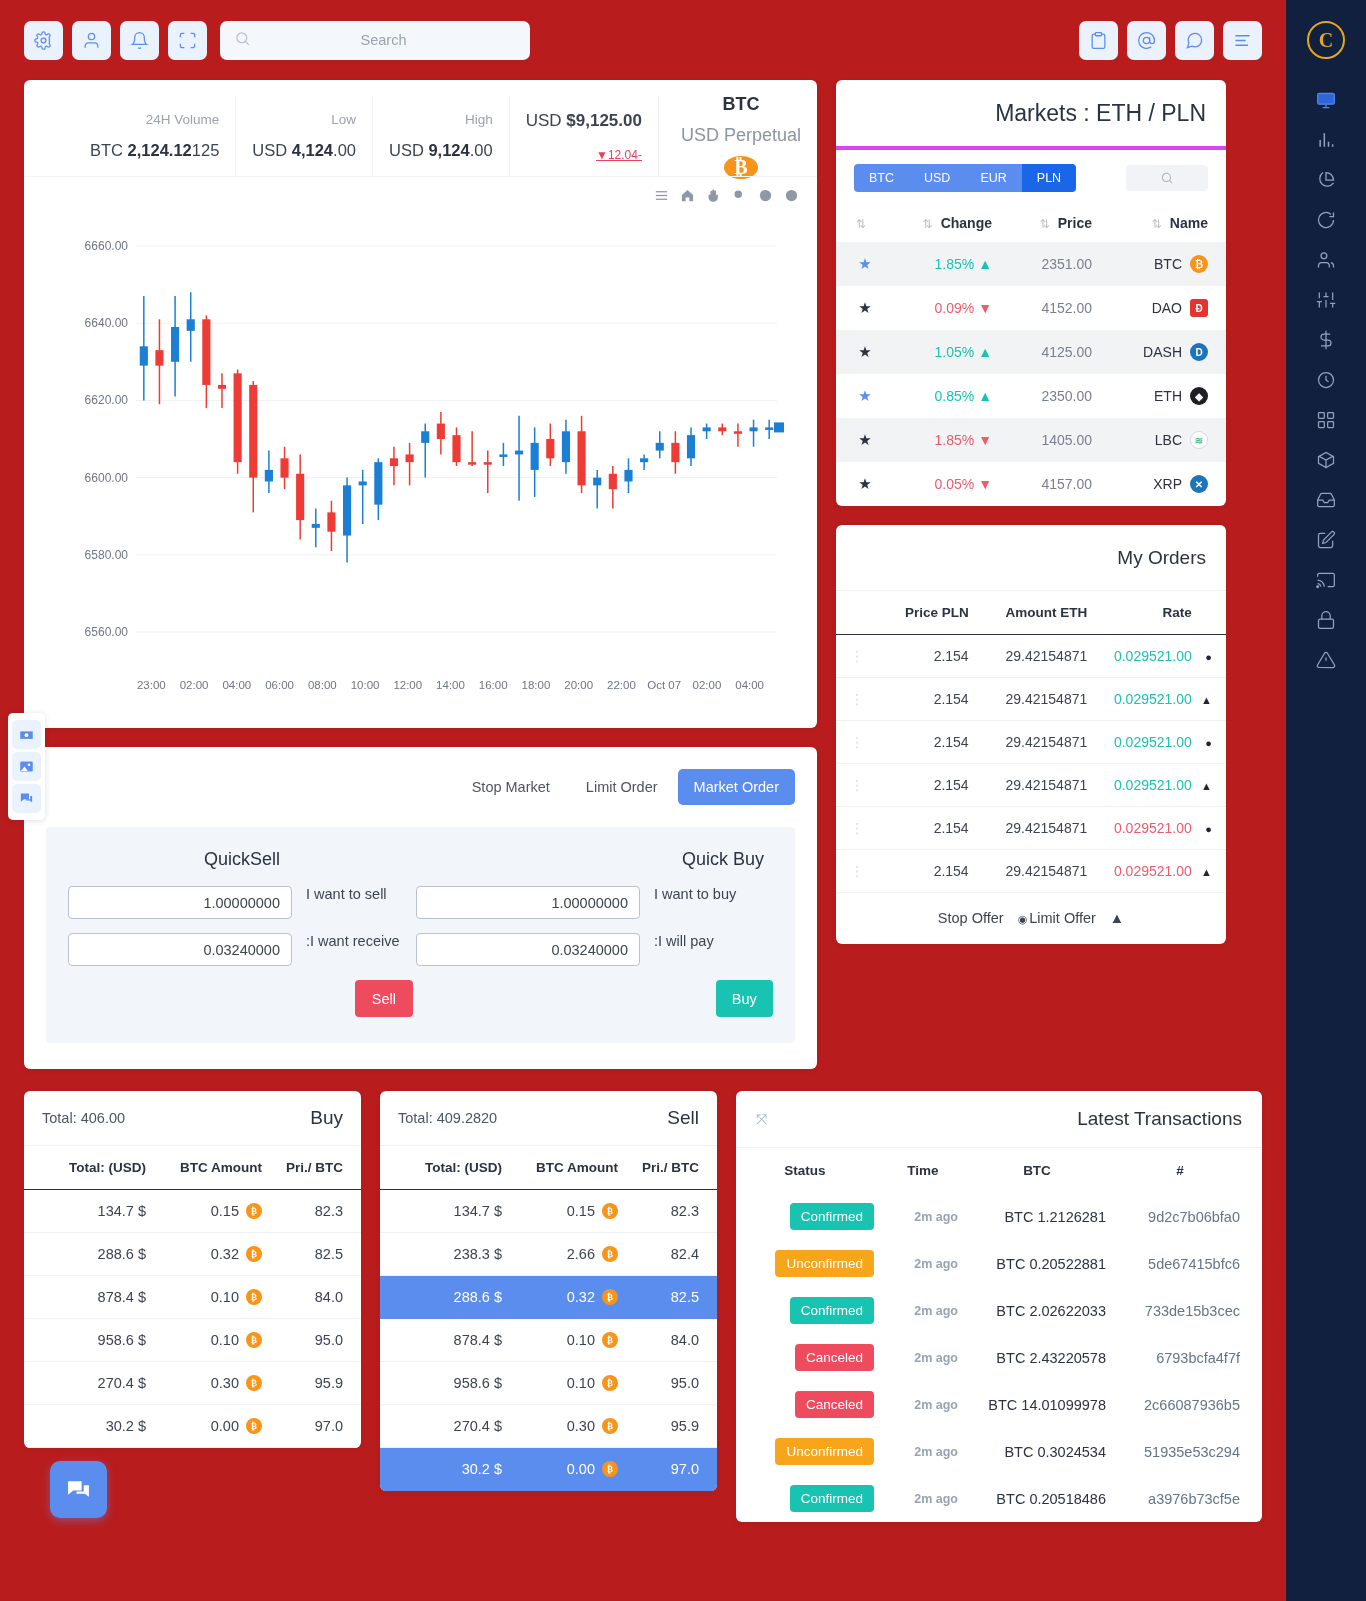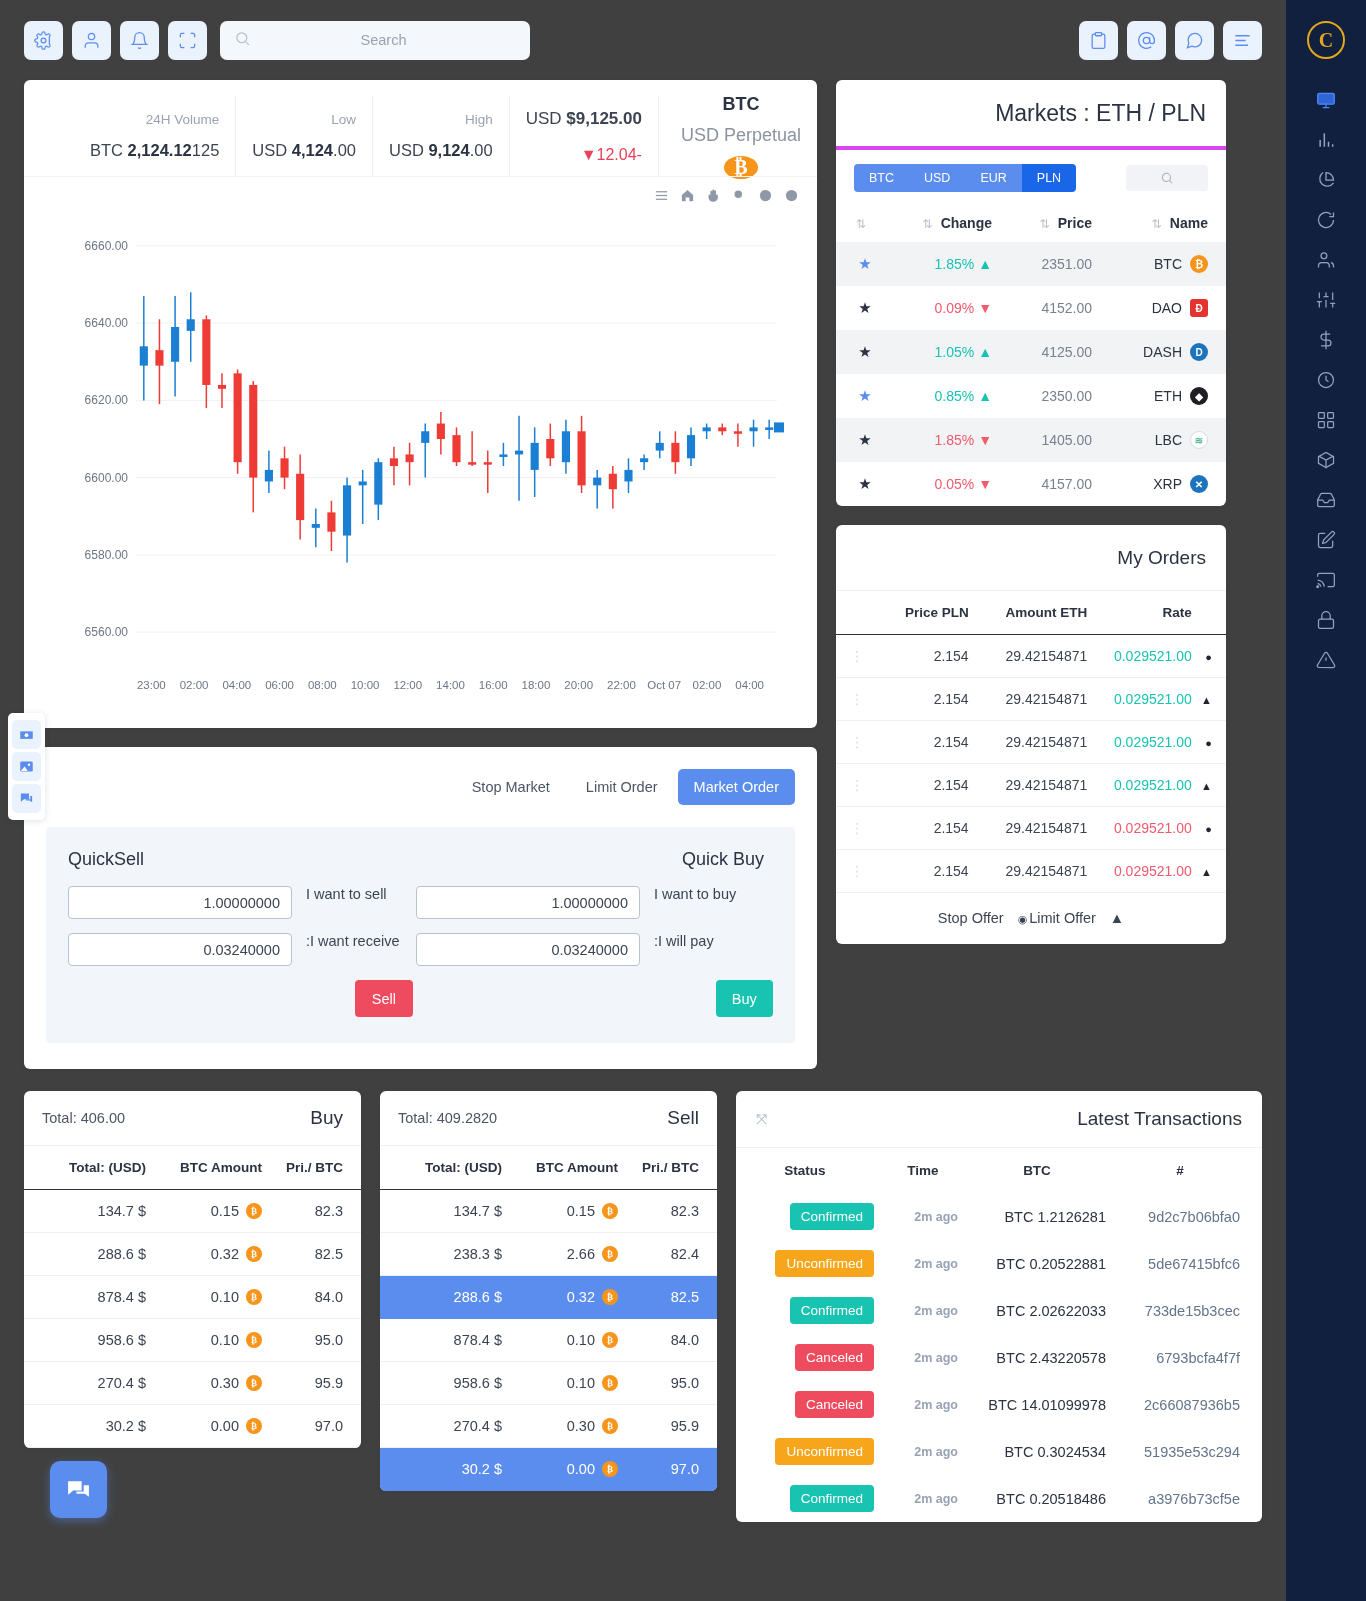--- a/index.html
+++ b/index.html
@@ -5,21 +5,21 @@
   * { box-sizing: border-box; margin: 0; padding: 0; }
   html, body {
     width: 1366px; height: 1601px;
     background: #ffffff;
     font-family: "Liberation Sans", sans-serif;
     overflow: hidden;
   }
   body { position: relative; }
 
   
-  #app { position:absolute; left:0; top:0; width:1286px; height:1601px; background:#404040; }
+  #app { position:absolute; left:0; top:0; width:1286px; height:1601px; background:#b91c1c; }
   #rail { position:absolute; right:0; top:0; width:80px; height:1601px; background:#12203f; }
 
   
   .topbar { height:80px; display:flex; align-items:center; padding:0 24px; }
   .iconbtn {
     width:39px; height:39px; border-radius:7px; background:#eaf2fd;
     display:flex; align-items:center; justify-content:center; margin-right:9px; cursor:pointer;
     flex:0 0 auto;
   }
   .iconbtn svg { stroke:#5b8def; fill:none; stroke-width:1.6; }
@@ -45,21 +45,21 @@
 
   
   .ticker { height:96px; display:flex; align-items:stretch; padding:16px 0 0 0; }
   .tk { padding:0 16px; display:flex; flex-direction:column; align-items:flex-end;
         justify-content:center; border-right:1px solid #eceff4; }
   .tk:last-child { border-right:none; }
   .tk-lab { font-size:13.5px; color:#9aa3b0; margin-bottom:6px; }
   .tk-val { font-size:16.5px; color:#3c4452;margin-top:8px; }
   .tk-val b { color:#2b3342; font-weight:700; }
   .tk-price { font-size:17px; color:#3c4452; }
-  .tk-chg { font-size:16px; color:#e8415a; margin-top:17px; }
+  .tk-chg { font-size:12px; color:#e8415a; margin-top:17px;text-decoration:underline; }
   .tk-pair { display:flex; align-items:center; gap:10px; padding-left:22px; }
   .tk-pair .p1 { font-size:18px; font-weight:700; color:#2b3342; }
   .tk-pair .p2 { font-size:18px; color:#8b94a3; }
   .btc-badge { width:34px; height:34px; border-radius:50%; background:#f7941a; color:#fff;
                display:flex; align-items:center; justify-content:center; font-size:20px; font-weight:700;
                font-family:"Liberation Serif", serif; }
 
   
   .chartcard { position:relative; height:552px; border-top:1px solid #f0f2f6; }
   .chart-tools { position:absolute; right:18px; top:11px; display:flex; gap:11px; align-items:center; }
@@ -75,21 +75,21 @@
   .quickpanel { margin-top:22px; background:#f2f6fa; border-radius:4px; padding:22px 22px 26px; }
   .qtitle { font-size:18px; color:#2b3342; }
   .qcell-input { width:224px; }
   .qcell-lab { width:124px; padding-left:14px; font-size:14.5px; color:#3c4452; }
   .q-in {
     width:224px; height:33px; border:1px solid #b9c3cf; border-radius:4px; background:#fff;
     text-align:right; padding:0 11px; font-size:14.5px; color:#3c4452;
     font-family:"Liberation Sans", sans-serif;
   }
   .qhead { display:flex; margin-bottom:16px; }
-  .qhead .h1 { width:348px; text-align:left; }
+  .qhead .h1 { width:348px; text-align:center; }
   .qhead .h2 { width:348px; text-align:right; padding-right:0; }
   .qline { display:flex; margin-bottom:14px; }
   .qbtns { display:flex; margin-top:12px; }
   .btn { width:58px; height:37px; border:none; border-radius:4px; color:#fff; font-size:14.5px; cursor:pointer;
          font-family:"Liberation Sans", sans-serif; }
   .btn-sell { background:#ef4b5f; }
   .btn-buy  { background:#18c3b2; }
 
   
   .mk-title { height:70px; display:flex; align-items:center; justify-content:flex-end;

